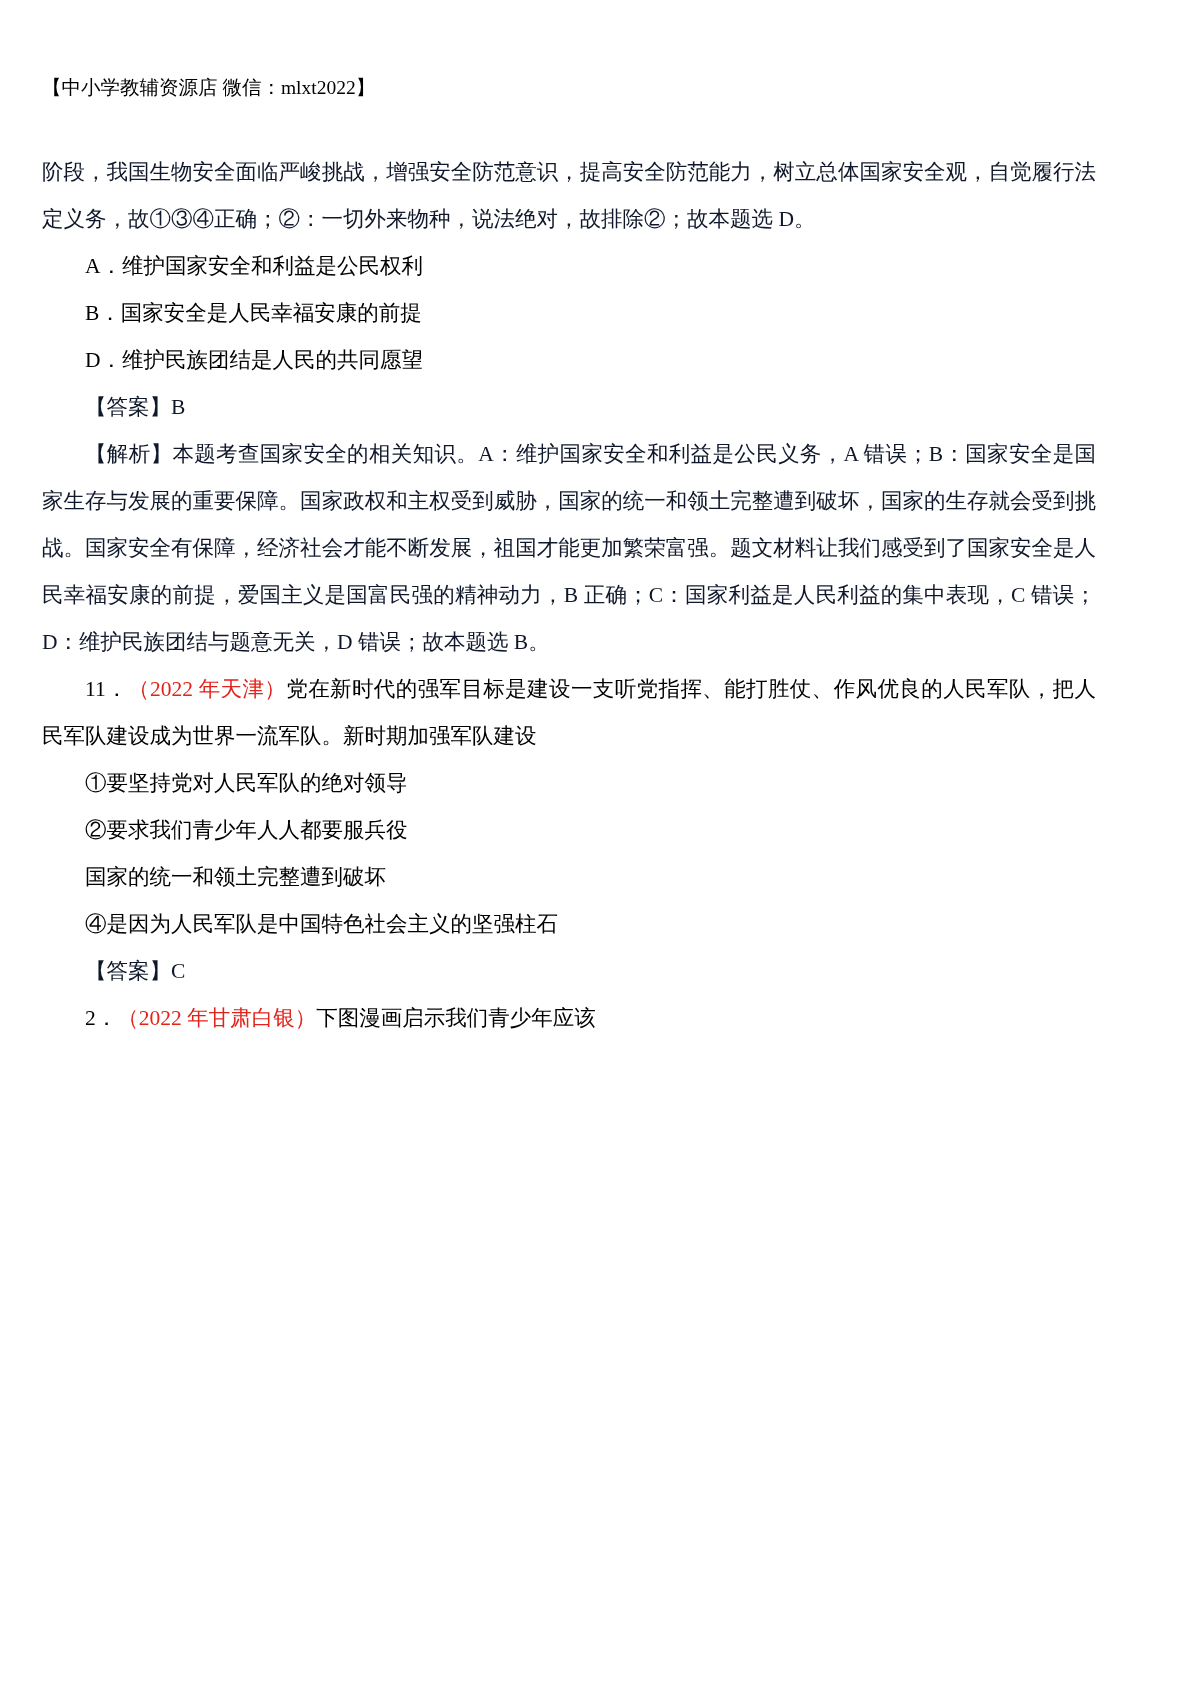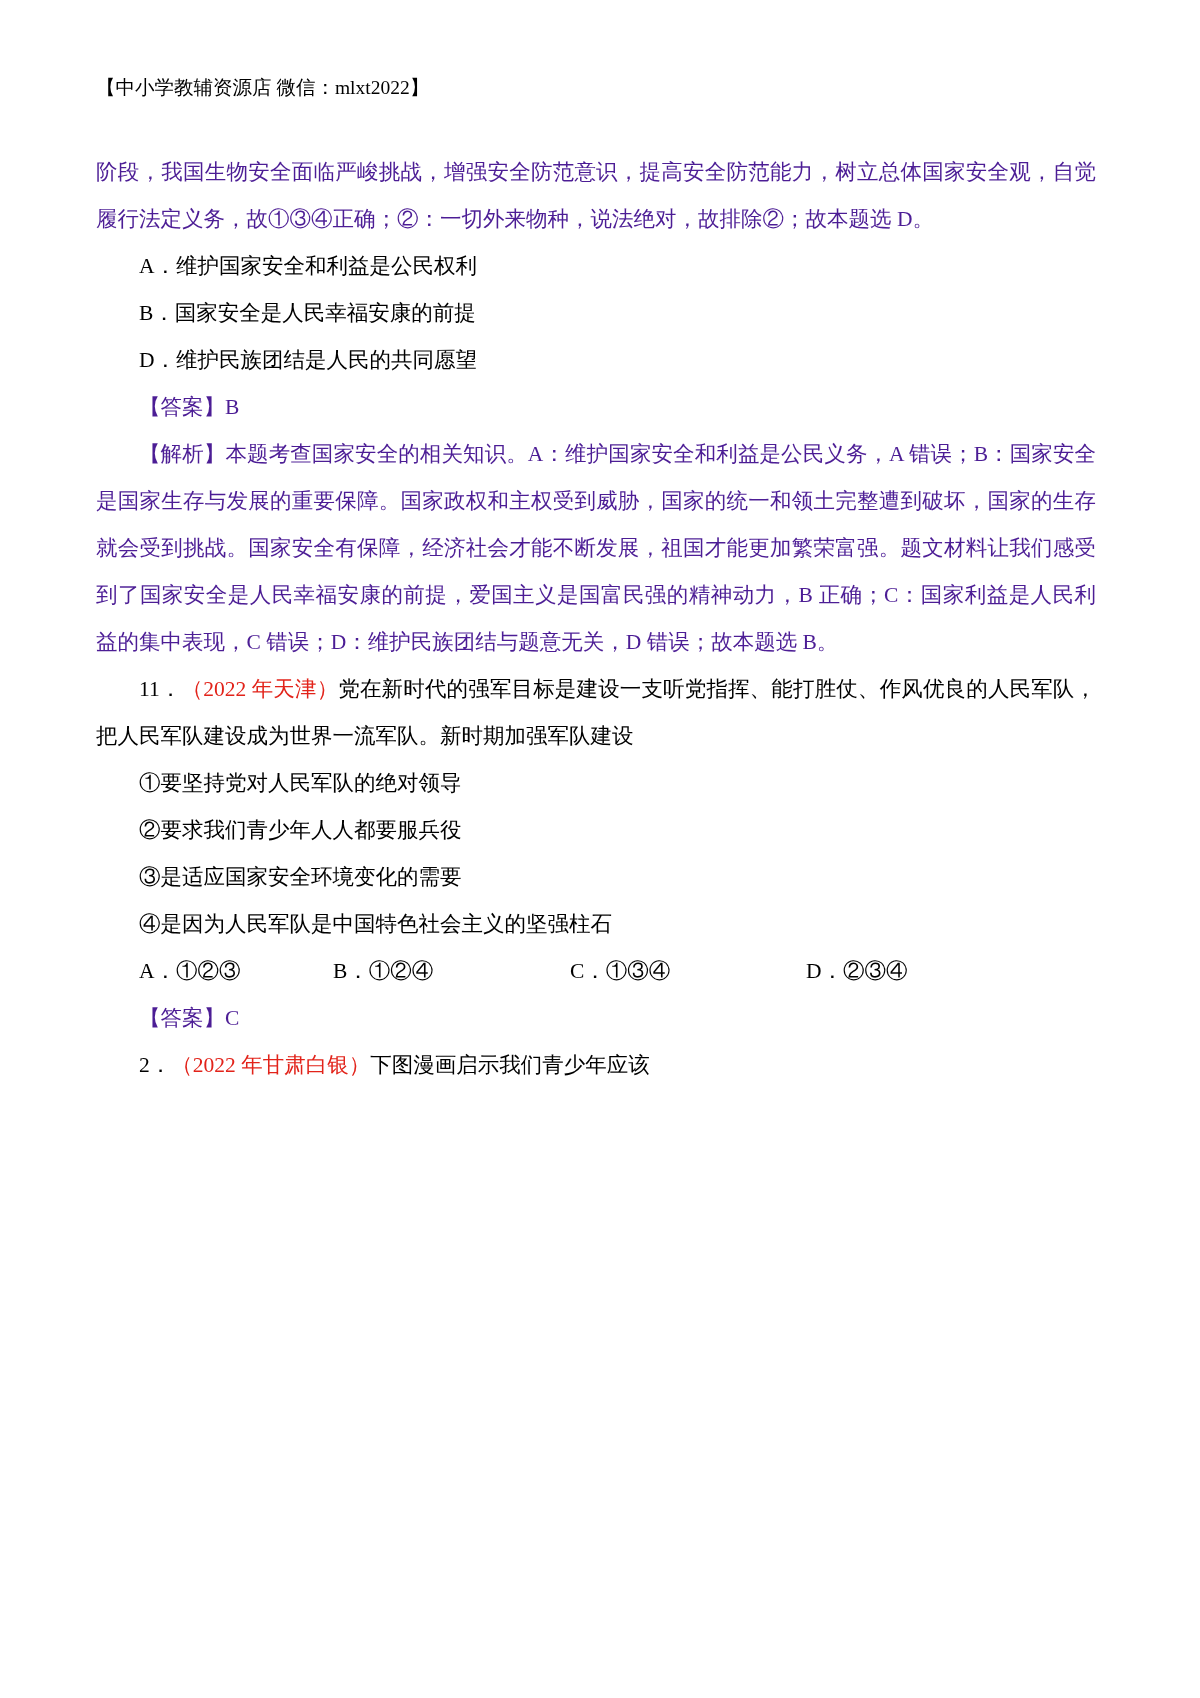--- a/index.html
+++ b/index.html
@@ -7,21 +7,21 @@
     padding: 0;
     background: #ffffff;
   }
   .page {
     position: relative;
     width: 1200px;
     height: 1698px;
     margin: 0 auto;
     background: #ffffff;
     box-sizing: border-box;
-    padding: 74px 104px 0 96px;
+    padding: 74px 104px 0 42px;
     font-family: "Liberation Serif", "DejaVu Serif", serif;
     color: #000000;
     overflow: hidden;
   }
   .header-line {
     font-size: 19.5px;
     line-height: 28px;
     margin-bottom: 47px;
     color: #000000;
   }
@@ -29,21 +29,21 @@
     margin: 0;
     font-size: 21.5px;
     line-height: 47px;
     word-break: break-all;
   }
   .just {
     text-align: justify;
     text-justify: inter-ideograph;
   }
   .indent { text-indent: 43px; }
-  .blue { color: #4c1d95; }
+  .blue { color: #0f172a; }
   .red  { color: #e2231a; }
   .optrow { padding-left: 43px; }
   .optrow span { display: inline-block; }
   .oc1 { width: 194px; }
   .oc2 { width: 237px; }
   .oc3 { width: 236px; }
 </style>
 </head>
 <body>
 
@@ -61,25 +61,22 @@
   </p>
   <p class="just indent blue">
     <span>【解析】</span><span>本题考查国家安全的相关知识。A：维护国家安全和利益是公民义务，A 错误；B：国家安全是国家生存与发展的重要保障。国家政权和主权受到威胁，国家的统一和领土完整遭到破坏，国家的生存就会受到挑战。国家安全有保障，经济社会才能不断发展，祖国才能更加繁荣富强。题文材料让我们感受到了国家安全是人民幸福安康的前提，爱国主义是国富民强的精神动力，B 正确；C：国家利益是人民利益的集中表现，C 错误；D：维护民族团结与题意无关，D 错误；故本题选 B。</span>
   </p>
 
   <p class="just indent">
     <span>11．</span><span class="red">（2022 年天津）</span><span>党在新时代的强军目标是建设一支听党指挥、能打胜仗、作风优良的人民军队，把人民军队建设成为世界一流军队。新时期加强军队建设</span>
   </p>
   <p class="indent">①要坚持党对人民军队的绝对领导</p>
   <p class="indent">②要求我们青少年人人都要服兵役</p>
-  <p class="indent">③是适应国家安全环境变化的需要</p>
+  <p class="indent">国家的统一和领土完整遭到破坏</p>
   <p class="indent">④是因为人民军队是中国特色社会主义的坚强柱石</p>
-  <p class="optrow">
-    <span class="oc1">A．①②③</span><span class="oc2">B．①②④</span><span class="oc3">C．①③④</span><span>D．②③④</span>
-  </p>
   <p class="indent blue">
     <span>【答案】</span><span>C</span>
   </p>
 
   <p class="just indent">
     <span>2．</span><span class="red">（2022 年甘肃白银）</span><span>下图漫画启示我们青少年应该</span>
   </p>
 
 </div>
 

